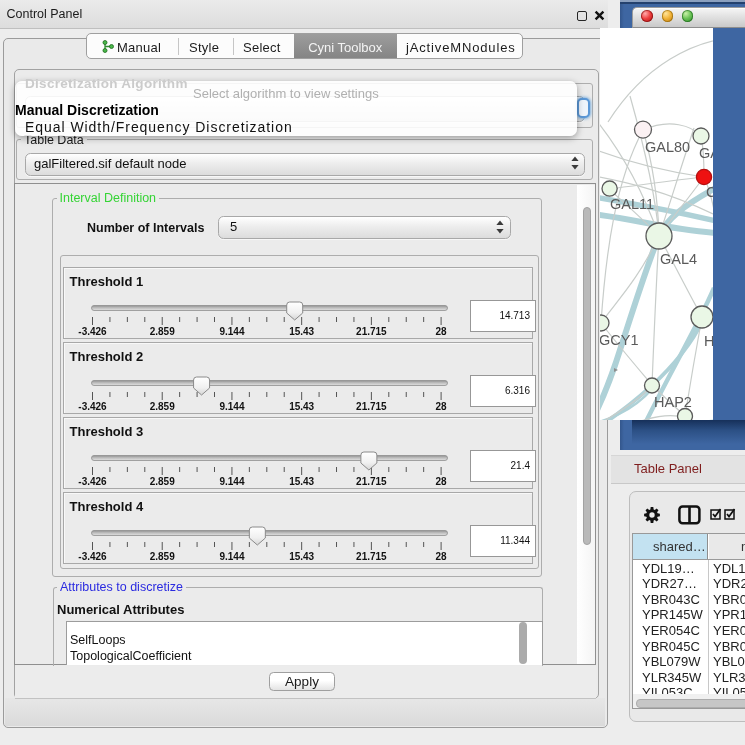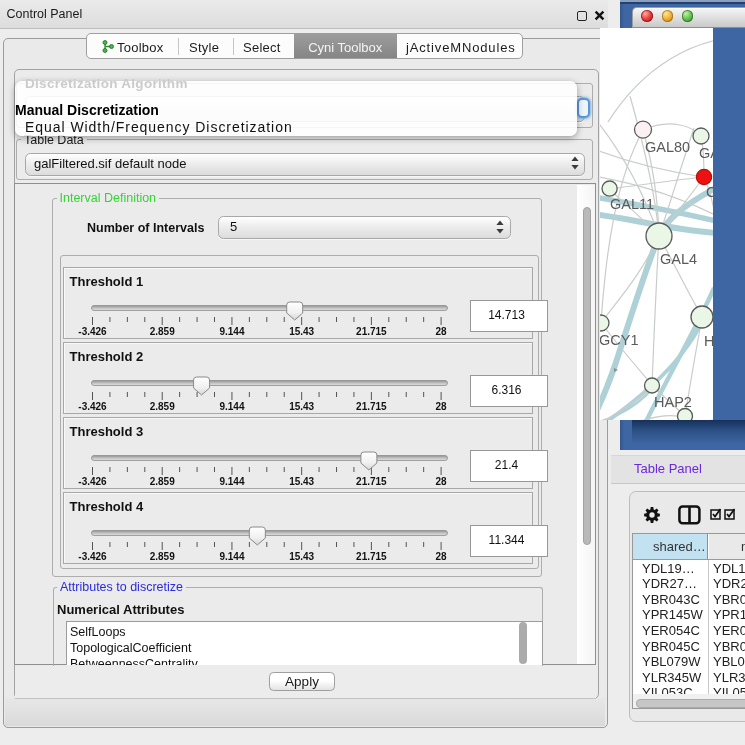--- a/index.html
+++ b/index.html
@@ -32,51 +32,51 @@
 .gtitle{font-size:12.5px;background:#ebebeb;padding:0 3px;white-space:nowrap;line-height:13px;}
 
 .combo{background:linear-gradient(#ffffff,#ededed 45%,#dcdcdc);border:1px solid #a8a8a8;
   border-radius:5.5px;box-shadow:0 1px 0 rgba(255,255,255,.6);}
 .combotext{font-size:13px;color:#111;white-space:nowrap;}
 .carr{width:10px;height:14px;}
 
 .tpanel{left:62.5px;width:470px;height:72px;border:1px solid #a8a8a8;background:#ebebeb;
   box-shadow:inset 1px 1px 0 rgba(255,255,255,.65);box-sizing:border-box;}
 .tlabel{left:6px;top:5.5px;font-size:13px;font-weight:bold;color:#111;}
-.vbox{left:406.5px;top:32px;width:78px;height:32px;background:#fff;border:1px solid #979797;
-  box-sizing:border-box;font-size:12px;color:#111;text-align:center;line-height:29px;padding-right:5px;}
+.vbox{left:406.5px;top:32px;width:66px;height:32px;background:#fff;border:1px solid #979797;
+  box-sizing:border-box;font-size:10px;color:#111;text-align:right;line-height:29px;padding-right:5px;}
 .sliders{left:18px;top:33px;overflow:visible;}
 
 #viewport{left:14px;top:183px;width:581.5px;height:482px;border:1px solid #8f8f8f;box-sizing:border-box;}
 #vtrack{left:576.5px;top:184.5px;width:18.5px;height:479.5px;background:linear-gradient(90deg,#ffffff,#f4f4f4);}
 #vthumb{left:582.5px;top:207px;width:8.5px;height:338px;background:#b9b9b9;border:1px solid #a2a2a2;border-radius:5px;box-sizing:border-box;}
 
 #attrlist{left:65.5px;top:620.5px;width:477px;height:44.5px;background:#fff;border:1px solid #9c9c9c;border-bottom:none;box-sizing:border-box;overflow:hidden;}
-.litem{font-size:12.5px;color:#111;left:3.5px;white-space:nowrap;}
+.litem{font-size:12.5px;color:#111;left:3.5px;white-space:nowrap;margin-top:8px;}
 #listthumb{left:519px;top:622px;width:8px;height:42px;background:#ababab;border-radius:4px;}
 
 #applybar{left:14.5px;top:666px;width:581px;height:31.5px;background:#ececec;border-bottom:1px solid #c2c2c2;}
 #applybtn{left:269px;top:672px;width:66px;height:19px;background:linear-gradient(#ffffff,#ffffff 45%,#e3e3e3);
   border:1px solid #9f9f9f;border-radius:4.5px;box-sizing:border-box;text-align:center;font-size:13.5px;color:#1a1a1a;line-height:17px;}
 
 #popup{left:15px;top:80.5px;width:562px;height:55.5px;background:rgba(255,255,255,0.88);
   border-radius:7px;box-shadow:0 2px 7px rgba(0,0,0,0.35);}
 
 #rightbg{left:608px;top:0;width:137px;height:745px;background:#ededed;}
 #bluewin{left:619.5px;top:0;width:125.5px;height:450px;background:linear-gradient(90deg,#33568c 0,#3e66a2 4px);}
 #bluetop{left:619.5px;top:0;width:125.5px;height:1.5px;background:#8ba0bf;}
 #bluetop2{left:619.5px;top:1.5px;width:125.5px;height:2px;background:#24416e;}
 #wtitle{left:631.5px;top:6.5px;width:113.5px;height:21px;background:linear-gradient(#f6f6f6,#c9c9c9);border-bottom:1px solid #8d8d8d;
   border-top:1px solid #9d9d9d;border-left:1px solid #9d9d9d;border-radius:5px 0 0 0;
   box-shadow:inset 0 1px 0 #fdfdfd;box-sizing:border-box;}
 .tl{width:11.5px;height:11.5px;border-radius:50%;top:10px;}
 #canvas{left:600px;top:28px;width:113px;height:392px;background:#fff;overflow:hidden;}
 #canvshadow{left:632px;top:420px;width:113px;height:30px;background:linear-gradient(#16305a,#2c5085 35%,#3e66a2 80%);}
 #tpbar{left:611px;top:455px;width:134px;height:26.5px;background:#e3e3e3;border-top:1px solid #d6d6d6;border-bottom:1px solid #c8c8c8;}
-#tpbartext{left:634px;top:460.5px;font-size:13px;color:#6d28d9;}
+#tpbartext{left:634px;top:460.5px;font-size:13px;color:#7f1d1d;}
 #tablepanel{left:629px;top:491px;width:130px;height:229px;background:#e9e9e9;border:1px solid #bdbdbd;border-radius:7px;}
 #tablebox{left:632px;top:533px;width:120px;height:174px;border:1px solid #999;background:#fff;overflow:hidden;}
 .hdr{top:0;height:25.5px;box-sizing:border-box;}
 .trow{font-size:13px;color:#222;white-space:nowrap;}
 </style></head>
 <body>
 <div id="root">
 
 <div class="abs" id="titlebar"></div>
 <div class="abs" id="titletext">Control Panel</div>
@@ -85,21 +85,21 @@
       <path d="M1.6 1.6 L9.4 9.4 M9.4 1.6 L1.6 9.4" stroke="#111" stroke-width="2.4"></path>
     </svg>
 
 <div class="abs" id="outerpanel"></div>
 <div class="abs" id="innerpanel"></div>
 <div class="abs" id="belowinner"></div>
 
 <div class="abs tabstrip" id="toptabs">
   <div class="abs tabsep" style="left:91px"></div>
   <div class="abs tabsep" style="left:145.5px"></div>
-  <div class="abs tabtext" style="left:30px">Toolbox</div>
+  <div class="abs tabtext" style="left:30px">Manual</div>
   <div class="abs tabtext" style="left:102px">Style</div>
   <div class="abs tabtext" style="left:156px">Select</div>
   <div class="abs seltab" style="left:206.5px;width:103.5px">
         <span>Cyni Toolbox</span>
       </div>
   <div class="abs tabtext" style="left:319px;letter-spacing:0.85px">jActiveMNodules</div>
   <svg class="abs" style="left:14px;top:5px" width="14" height="15" viewBox="0 0 14 15">
     <path d="M4 4 L4 11 M4 7.5 L10 7.5" stroke="#2e8b2e" stroke-width="1.3" fill="none"></path>
     <circle cx="4" cy="3.5" r="2" fill="#49b749" stroke="#1d6b1d" stroke-width="0.8"></circle>
     <circle cx="4" cy="11.5" r="2" fill="#49b749" stroke="#1d6b1d" stroke-width="0.8"></circle>
@@ -297,20 +297,21 @@
   <div class="abs litem" style="top:35px">BetweennessCentrality</div>
 </div>
 <div class="abs" id="listthumb"></div>
 
 <div class="abs" id="applybar"></div>
 <div class="abs" id="applybtn">Apply</div>
 
 
 <div class="abs" id="popup"></div>
 <div class="abs" style="left:25px;top:75.5px;font-size:13.5px;font-weight:bold;letter-spacing:0.3px;color:#cbcbcb;">Discretization Algorithm</div>
+<div class="abs" style="left:193px;top:85.5px;font-size:13px;color:#b0b0b0;">Select algorithm to view settings</div>
 <div class="abs" style="left:15px;top:101.5px;font-size:14px;font-weight:bold;color:#000;">Manual Discretization</div>
 <div class="abs" style="left:15px;top:118.5px;font-size:14px;letter-spacing:0.95px;color:#111;margin-left:10px;">Equal Width/Frequency Discretization</div>
 
 <div class="abs" id="rightbg"></div>
 <div class="abs" id="bluewin"></div>
 <div class="abs" id="bluetop"></div>
 <div class="abs" id="bluetop2"></div>
 <div class="abs" id="wtitle"></div>
 <div class="abs tl" style="left:641px;background:radial-gradient(circle at 35% 30%,#ffabab,#ee4040 45%,#ad1212 95%);box-shadow:inset 0 0 0 1px rgba(110,10,10,.55);"></div>
 <div class="abs tl" style="left:661.5px;background:radial-gradient(circle at 35% 30%,#ffe49a,#f2b43a 45%,#c07d10 95%);box-shadow:inset 0 0 0 1px rgba(130,90,0,.55);"></div>

